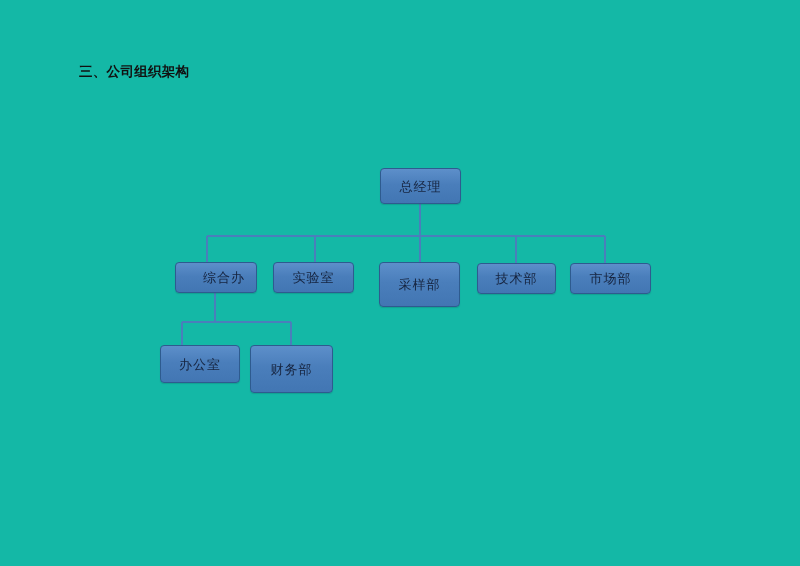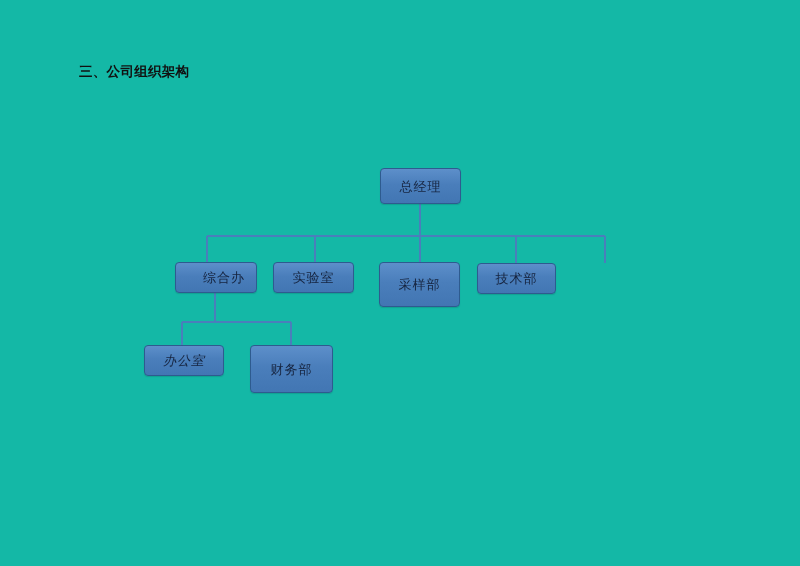--- a/index.html
+++ b/index.html
@@ -119,22 +119,25 @@
     </div>
 
     <div class="node" style="left:379px; top:262px; width:81px; height:45px;">
       <span class="node-label">采样部</span>
     </div>
 
     <div class="node" style="left:477px; top:263px; width:79px; height:31px;">
       <span class="node-label">技术部</span>
     </div>
 
+    <div class="node" style="left:570px; top:263px; width:81px; height:31px;">
+      <span class="node-label">市场部</span>
+    </div>
 
-    <div class="node" style="left:144px; top:345px; width:80px; height:31px;font-style:italic;">
+    <div class="node" style="left:160px; top:345px; width:80px; height:38px;">
       <span class="node-label">办公室</span>
     </div>
 
     <div class="node" style="left:250px; top:345px; width:83px; height:48px;">
       <span class="node-label">财务部</span>
     </div>
 
   </div>
 </div>
 

